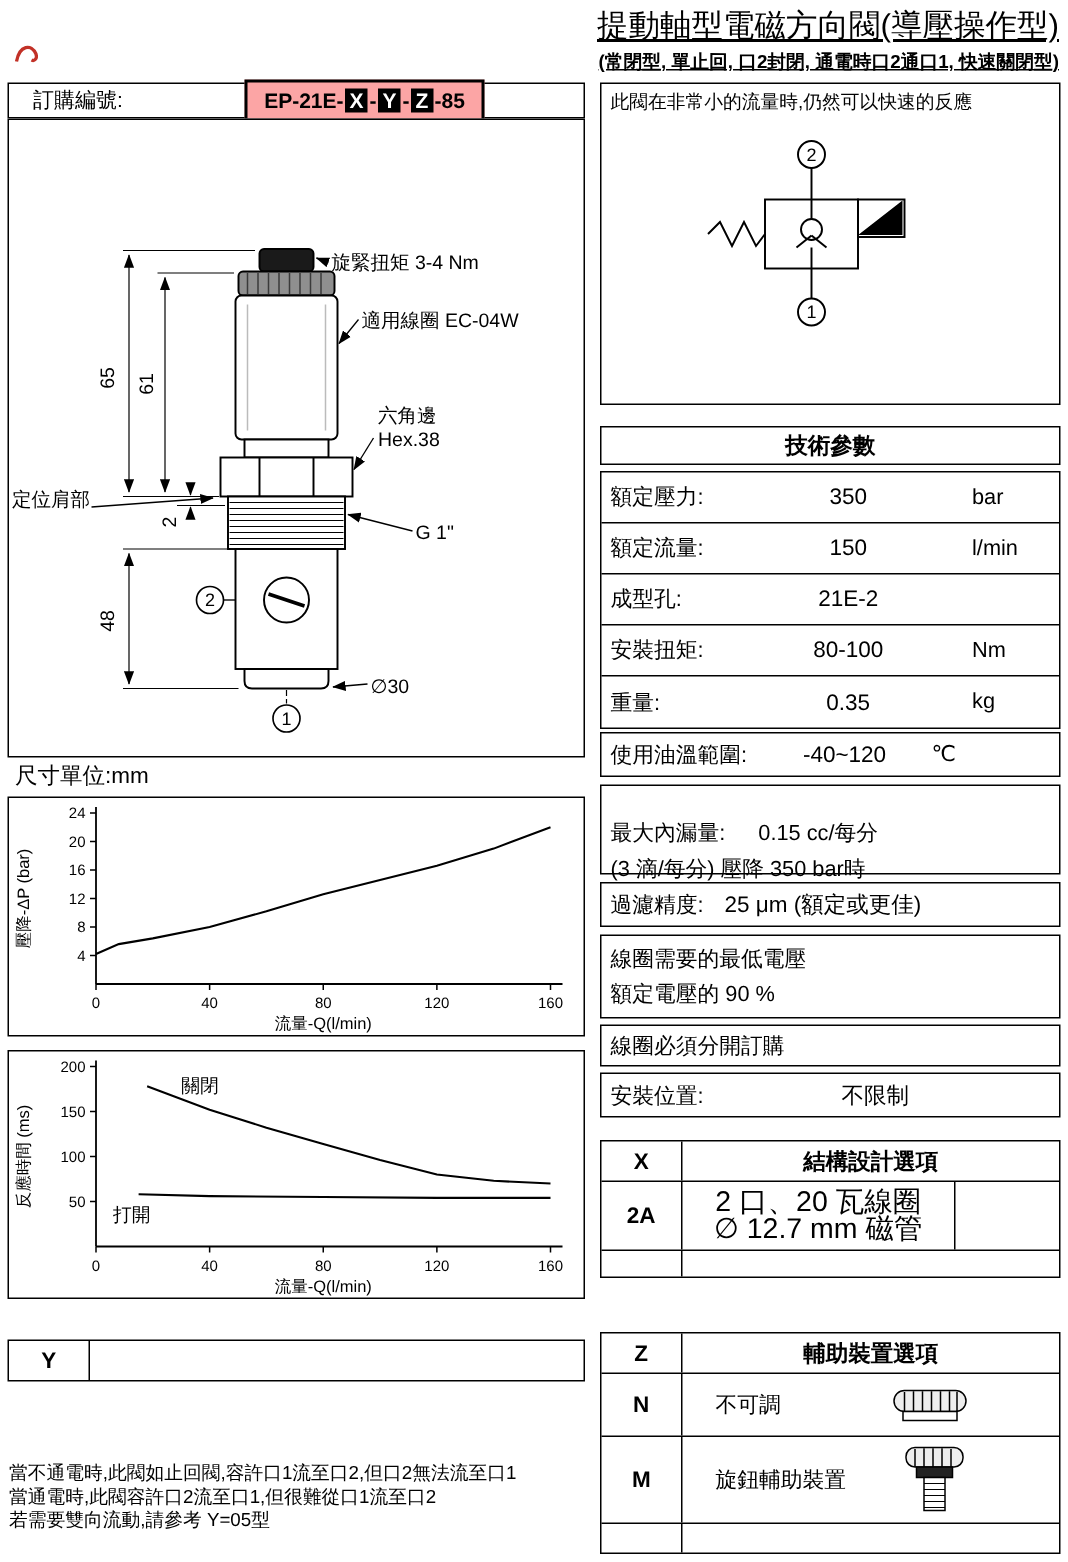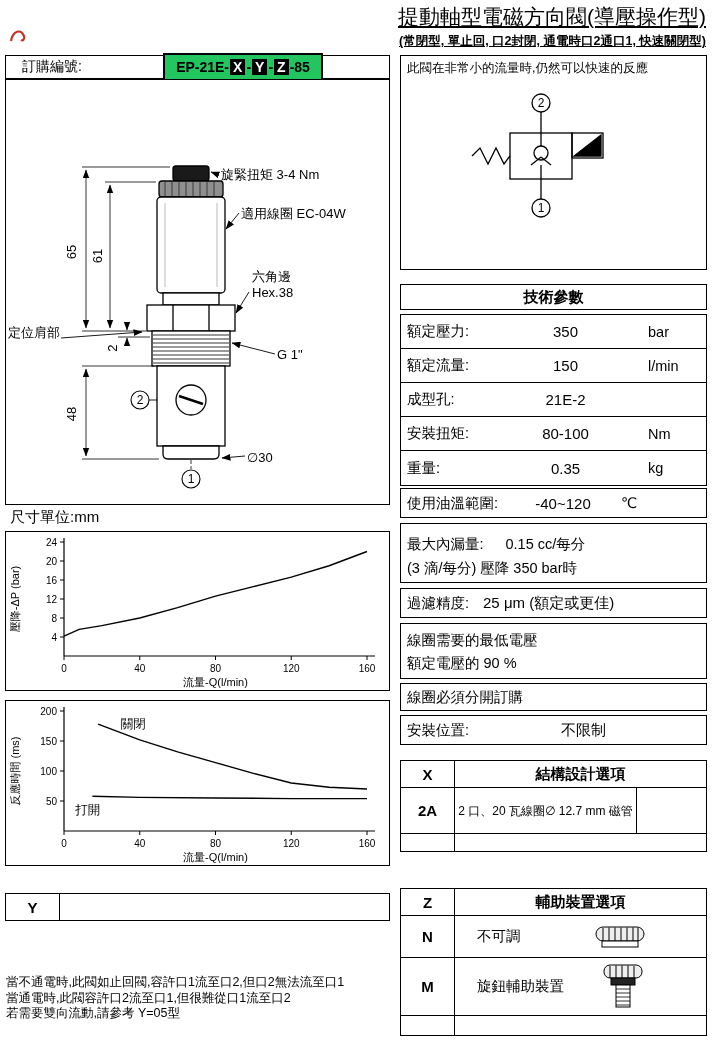--- a/index.html
+++ b/index.html
@@ -11,21 +11,21 @@
 
   
   .hdr { position:absolute; top:3px; right:6px; text-align:right; }
   .title { font-size:21px; font-weight:normal; text-decoration:underline; }
   .subtitle { font-size:12.5px; font-weight:bold; text-decoration:underline; margin-top:2px; }
 
   
   .order-row { left:5px; top:55px; width:385px; height:24px; border:1px solid #000;
                display:flex; align-items:center; padding-left:16px; font-size:14px; position:absolute; }
   .order-code { position:absolute; left:157px; top:-3px; width:160px; height:28px; border:2px solid #000;
-                background:#22c55e; display:flex; align-items:center; justify-content:center;
+                background:#fca5a5; display:flex; align-items:center; justify-content:center;
                 font-weight:bold; font-size:14px; }
   .inv { background:#000; color:#fff; padding:0 3px; margin:0 1px; }
 
   .drawing-box { left:5px; top:79px; width:385px; height:426px; }
   .unit-note { left:10px; top:508px; font-size:15px; }
 
   .chart1-box { left:5px; top:531px; width:385px; height:160px; }
   .chart2-box { left:5px; top:700px; width:385px; height:166px; }
 
   
@@ -55,37 +55,37 @@
   .trow:last-child { border-bottom:none; }
   .tl { padding-left:6px; width:112px; }
   .tv { flex:1; text-align:center; font-size:15px; padding-right:30px; }
   .tu { width:58px; font-size:14.5px; }
 
   .temp-row { left:400px; top:488px; width:307px; height:30px; display:flex; align-items:center; font-size:14.5px; }
   .temp-row .lbl { padding-left:6px; width:122px; }
   .temp-row .val { width:80px; text-align:center; font-size:15px; }
   .temp-row .unit { margin-left:18px; }
 
-  .leak-box { left:400px; top:523px; width:307px; height:60px; padding:8px 6px; font-size:14.5px; line-height:24px; }
+  .leak-box { left:400px; top:523px; width:307px; height:60px; padding:20px 6px; font-size:14.5px; line-height:24px; }
   .leak-l1 { display:flex; } .leak-l1 .val { margin-left:22px; }
 
   .filt-box { left:400px; top:588px; width:307px; height:30px; display:flex; align-items:center; font-size:14.5px; }
   .filt-box .lbl { padding-left:6px; } .filt-box .val { margin-left:14px; font-size:15px; }
 
   .volt-box { left:400px; top:623px; width:307px; height:56px; padding:5px 6px; font-size:14.5px; line-height:23px; }
   .coilorder-box { left:400px; top:683px; width:307px; height:28px; display:flex; align-items:center;
                    padding-left:6px; font-size:14.5px; }
   .mount-box { left:400px; top:715px; width:307px; height:30px; position:absolute; font-size:14.5px; }
   .mount-box .lbl { position:absolute; left:6px; top:5px; }
   .mount-box .val { position:absolute; left:160px; top:5px; font-size:15px; }
 
   .x-table { left:400px; top:760px; width:307px; }
   .x-body { display:flex; height:46px; }
-  .x-text { width:182px; border-right:1px solid #000; display:flex; 
-            justify-content:center; align-items:center; font-size:12px; line-height:18px; }
+  .x-text { width:182px; border-right:1px solid #000; display:flex; flex-direction:column;
+            justify-content:center; align-items:center; font-size:19px; line-height:18px; }
   .empty-row { height:18px; display:flex; }
   .empty-code { width:54px; border-right:1px solid #000; }
 
   .z-table { left:400px; top:888px; width:307px; }
   .z-row { display:flex; align-items:center; position:relative; font-size:14.5px; }
   .z-row .lbl { margin-left:22px; }
   .z-row-n { height:42px; } .z-row-m { height:58px; }
   .z-icon-n { position:absolute; left:192px; top:8px; }
   .z-icon-m { position:absolute; left:200px; top:5px; }
   .z-empty { height:20px; display:flex; }

